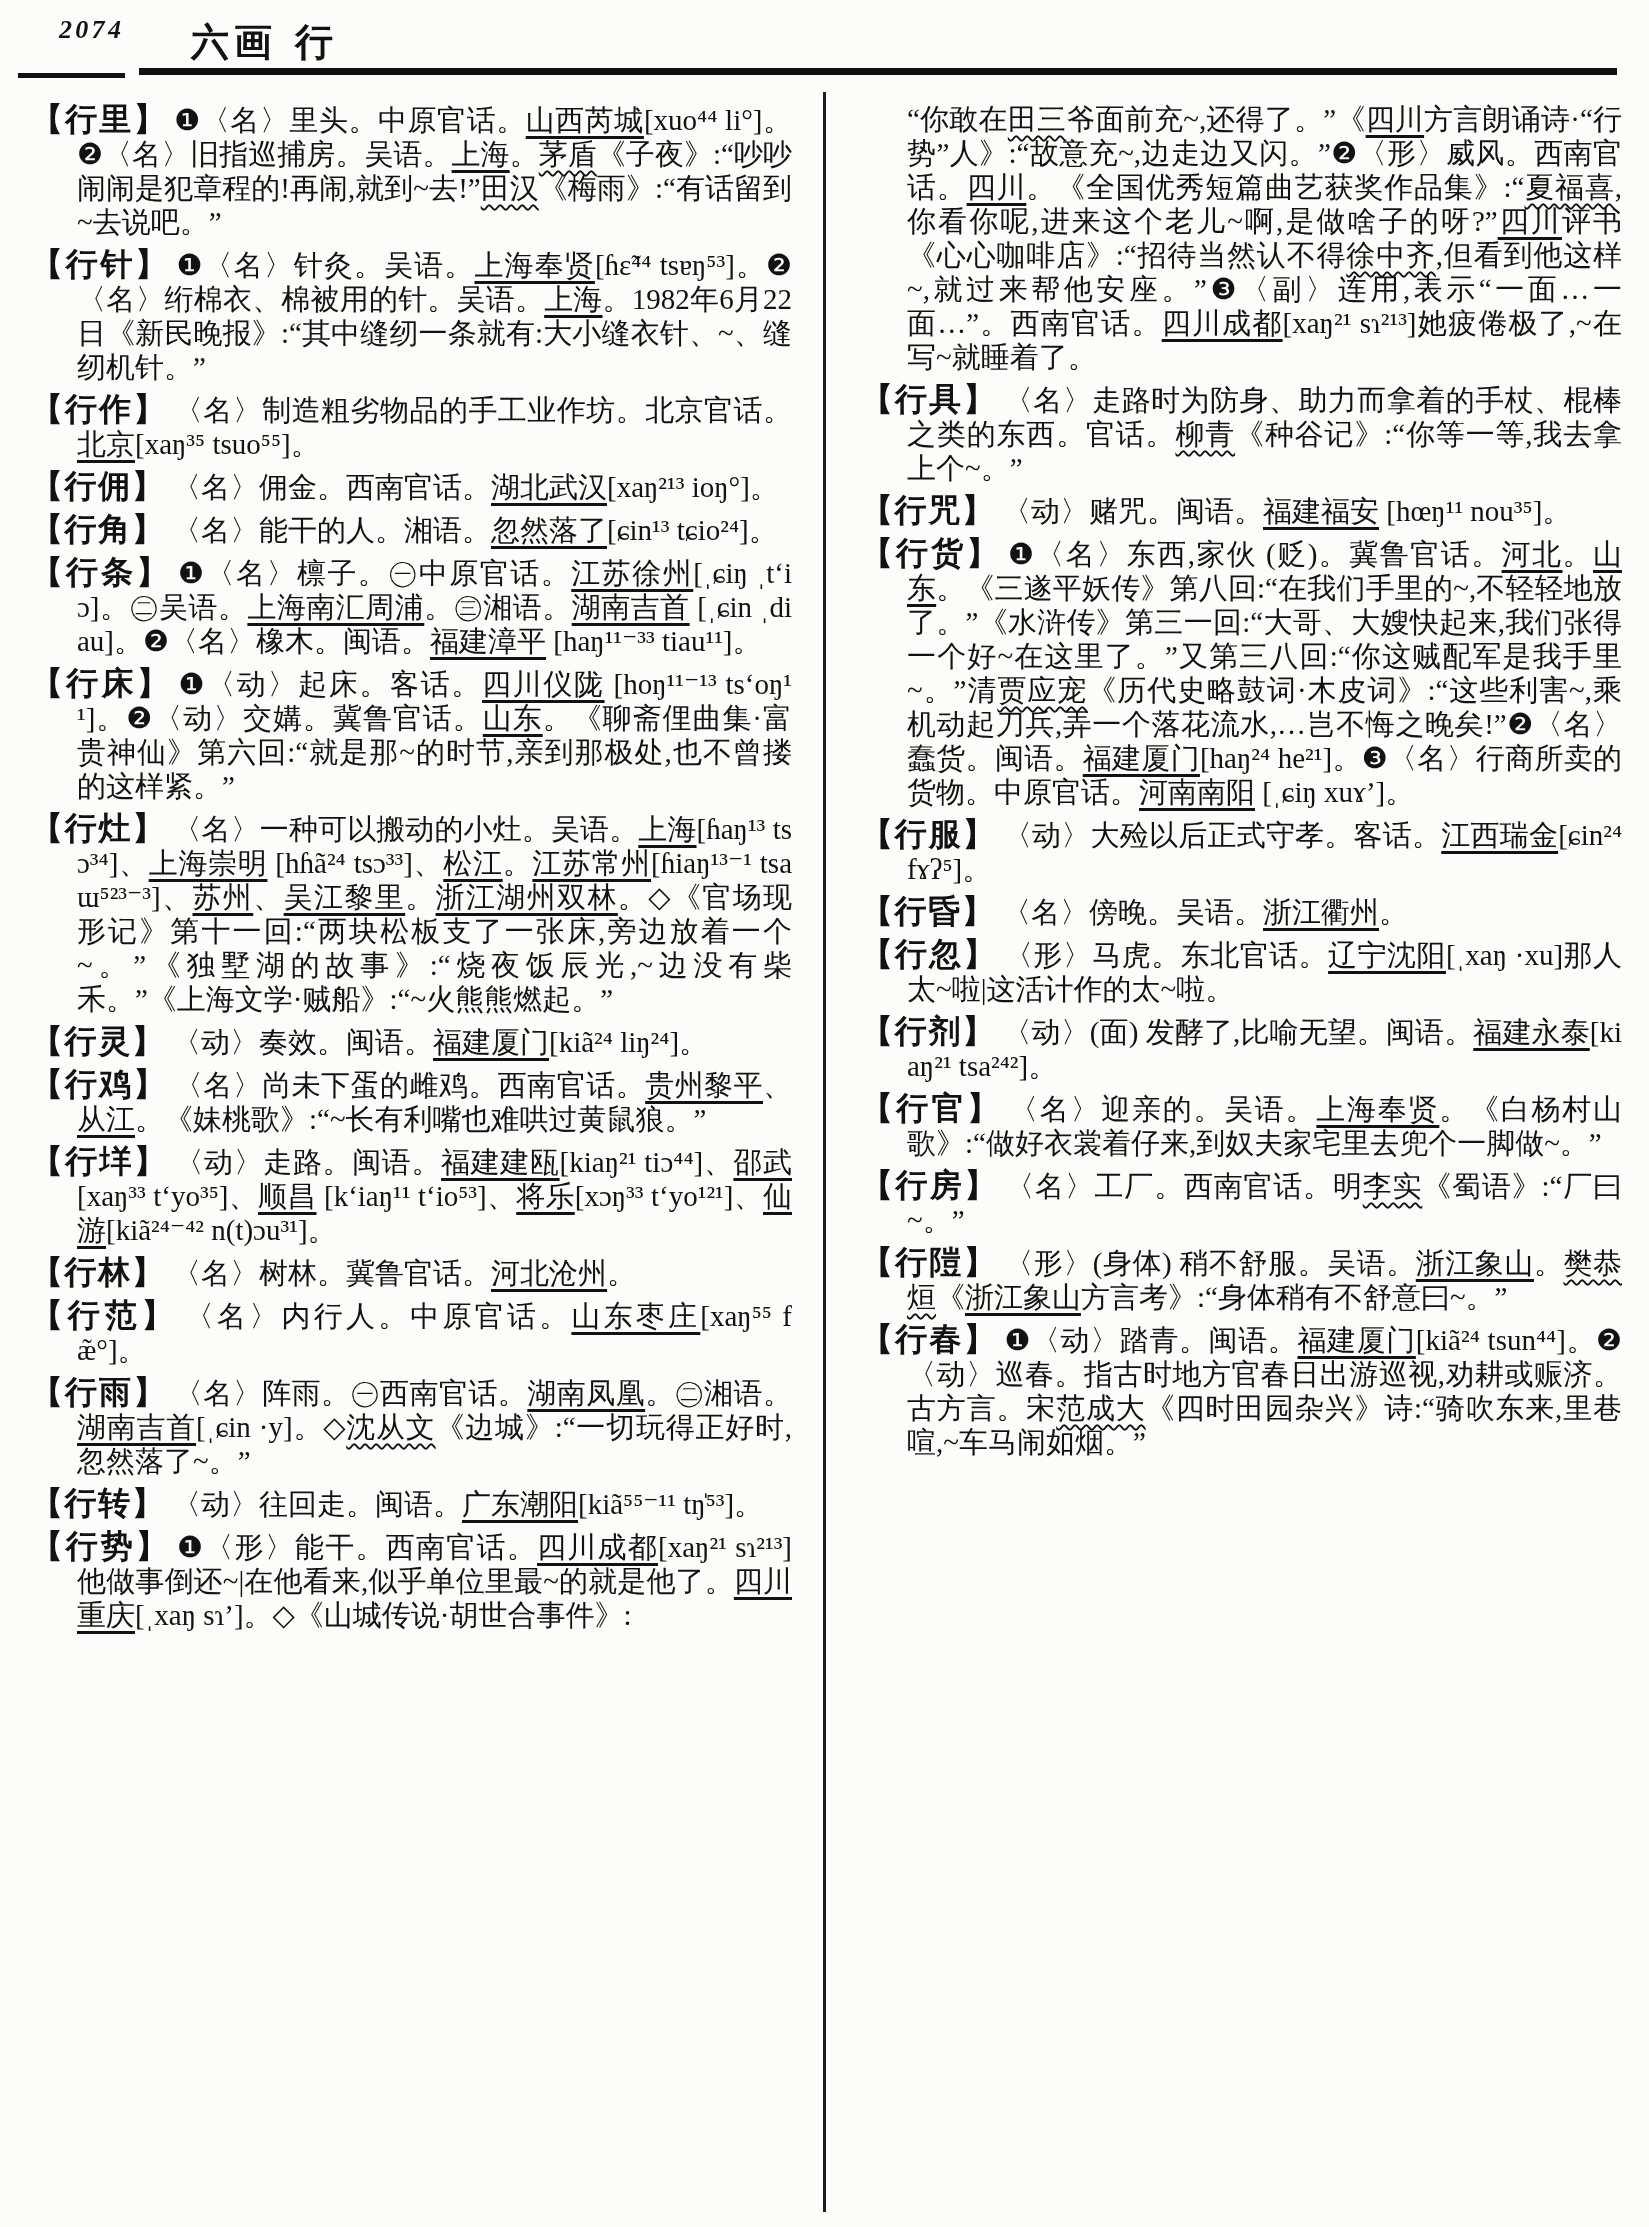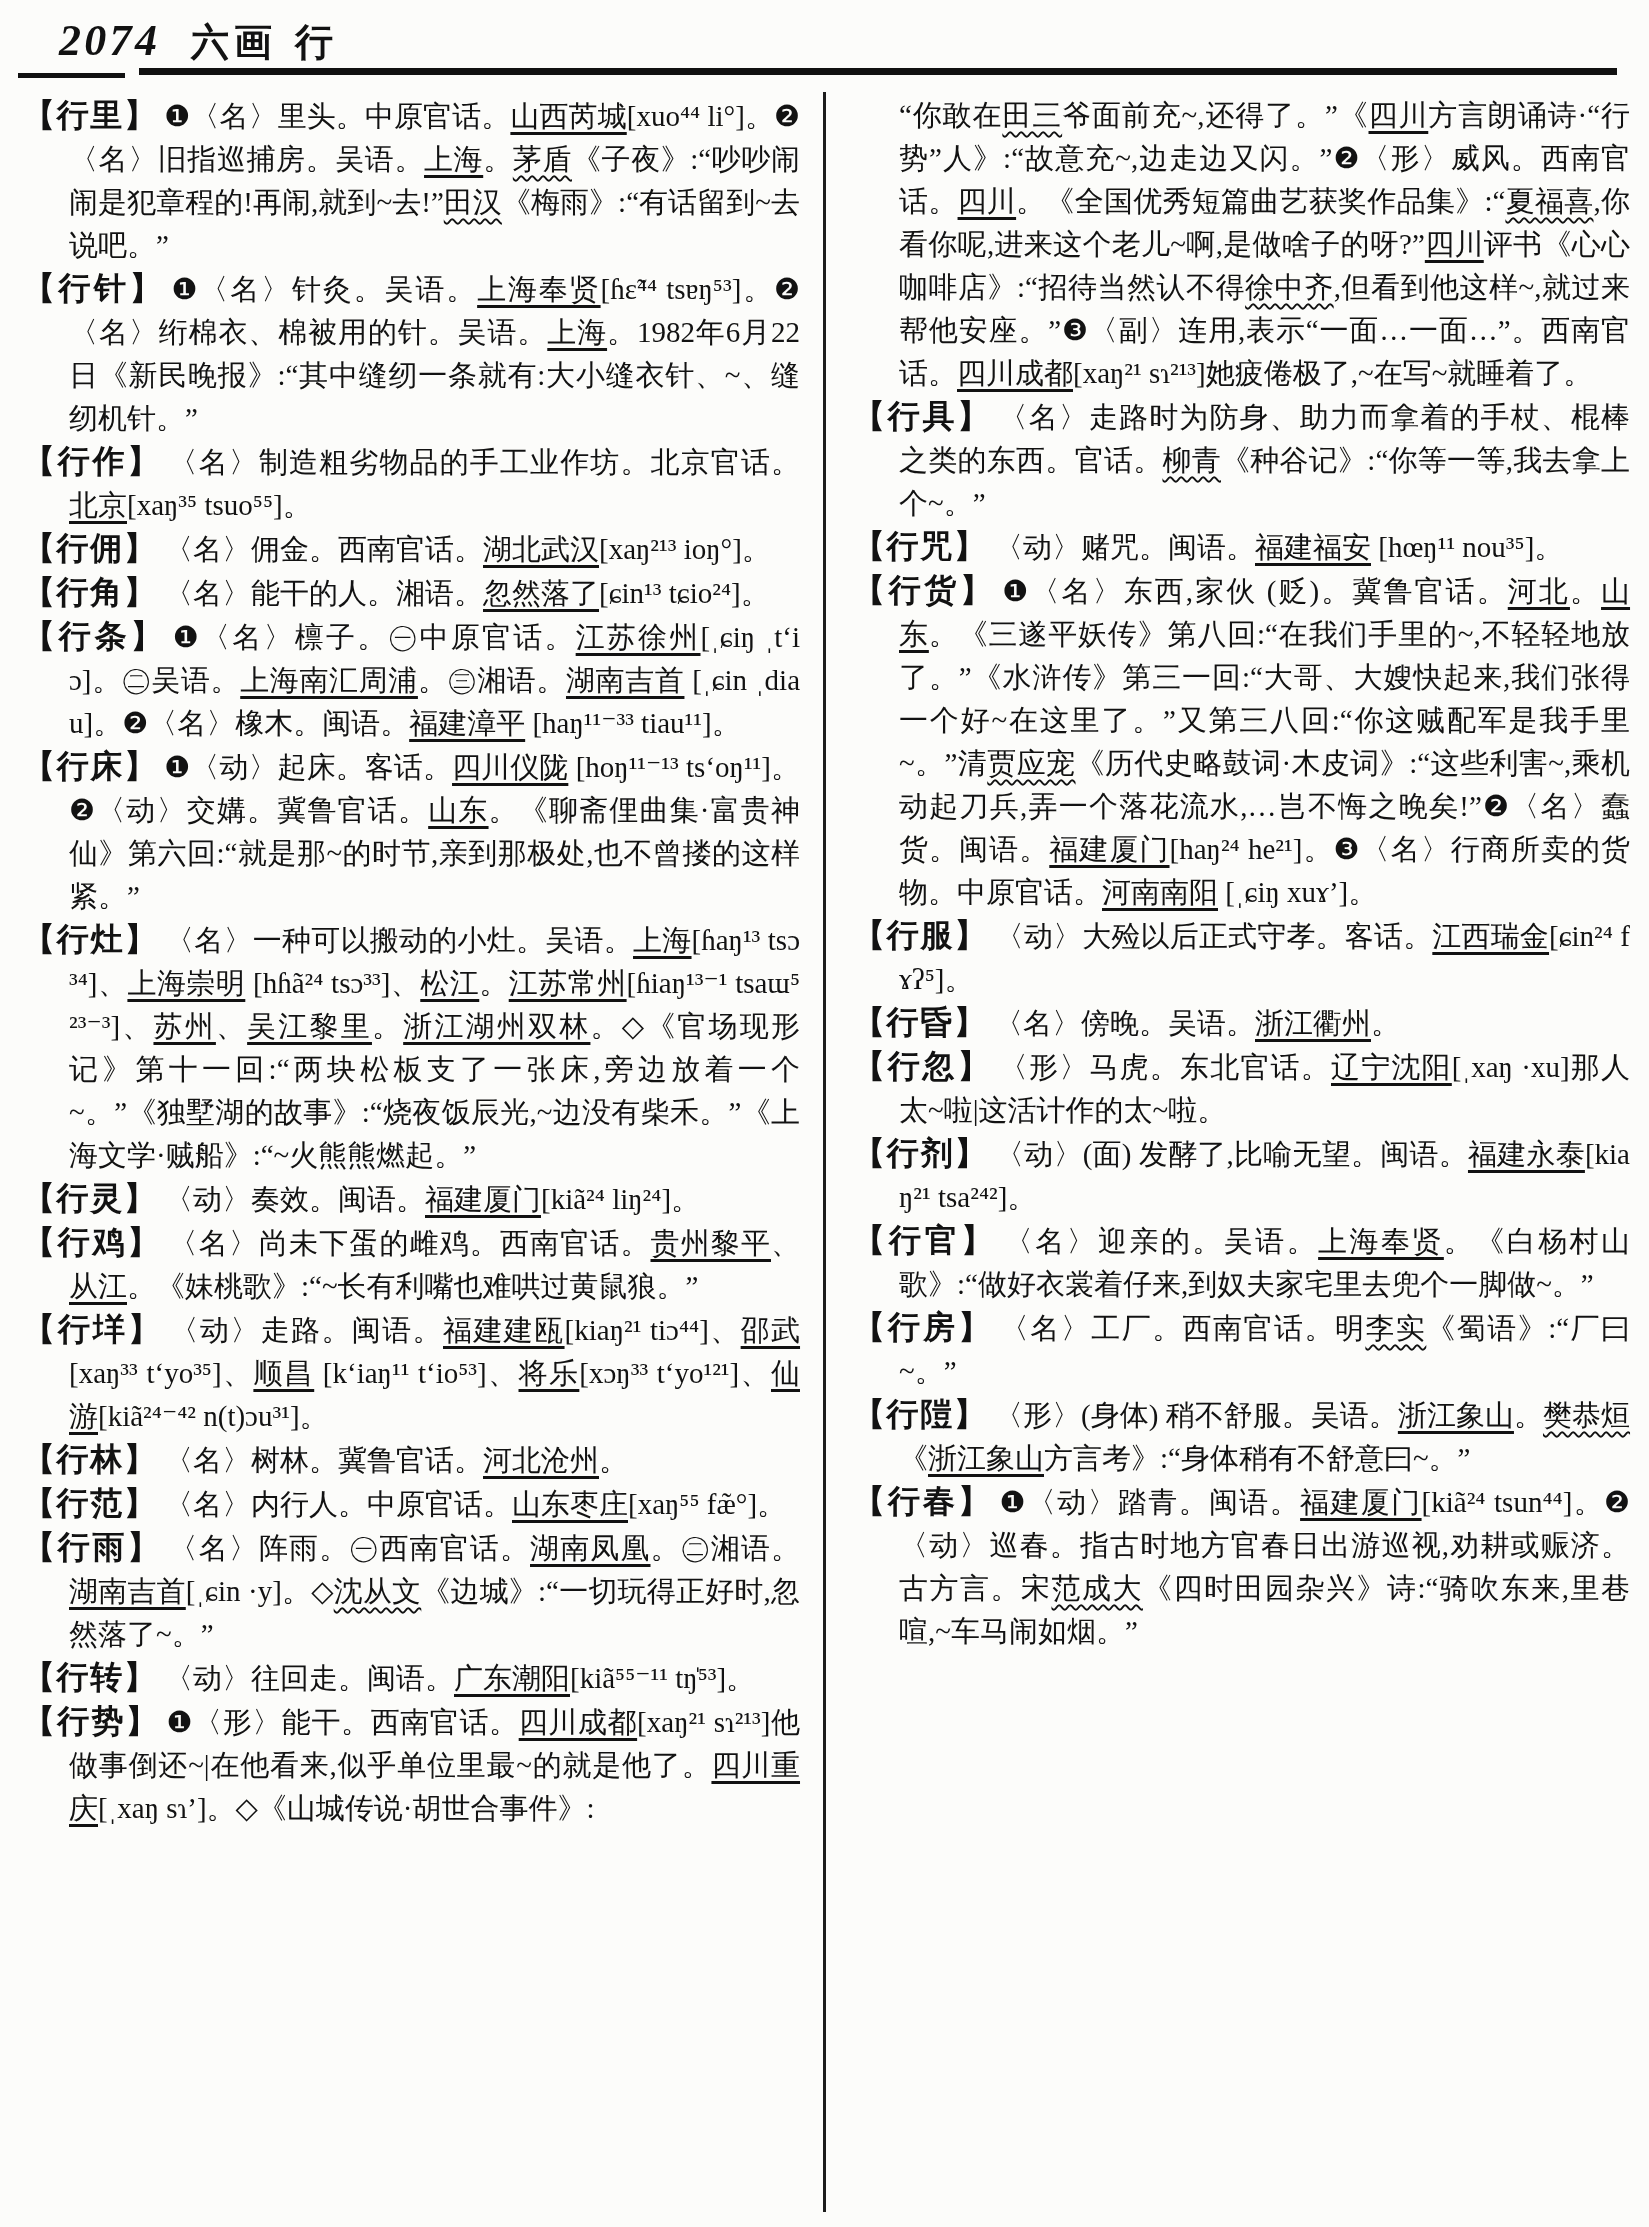--- a/index.html
+++ b/index.html
@@ -4,39 +4,39 @@
 <style>
   html,body{margin:0;padding:0;}
   body{
     width:1650px;height:2227px;position:relative;
     background:#fcfcfa;color:#121212;
     font-family:"Liberation Serif","DejaVu Serif",serif;
     overflow:hidden;
   }
   .pnum{
     position:absolute;left:59px;top:15px;
-    font-size:44px;font-weight:bold;font-style:italic;
+    font-size:26px;font-weight:bold;font-style:italic;
     letter-spacing:3.3px;
   }
   .psec{
     position:absolute;left:191px;top:16.5px;
     font-size:38px;font-weight:bold;letter-spacing:5px;
   }
   .pchar{
     position:absolute;left:295px;top:16.5px;
     font-size:38px;font-weight:bold;
   }
   .rule-a{position:absolute;left:18px;top:73px;width:107px;height:5px;background:#111;}
   .rule-b{position:absolute;left:139px;top:68px;width:1478px;height:6.6px;background:#111;}
   .divider{position:absolute;left:823px;top:92px;width:3.3px;height:2120px;background:#1c1c1c;}
   .col{position:absolute;top:94px;width:777px;}
   .col-left{left:23px;}
   .col-right{left:853px;}
   .entry{
-    margin:0;font-size:29px;line-height:43px;
+    margin:8px;font-size:29px;line-height:34px;
     text-align:justify;
     padding-left:46px;text-indent:-46px;
     word-break:break-all;
   }
   .entry.cont{text-indent:0;}
   .hw{
     font-weight:bold;font-size:32px;letter-spacing:1.6px;
     padding-right:6.6px;
   }
   .bd{}

